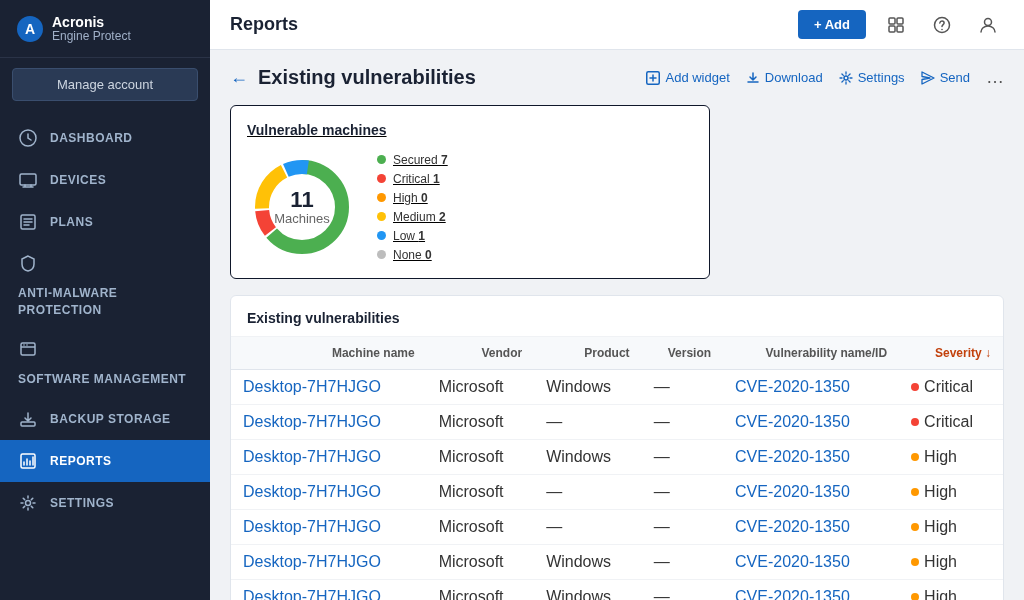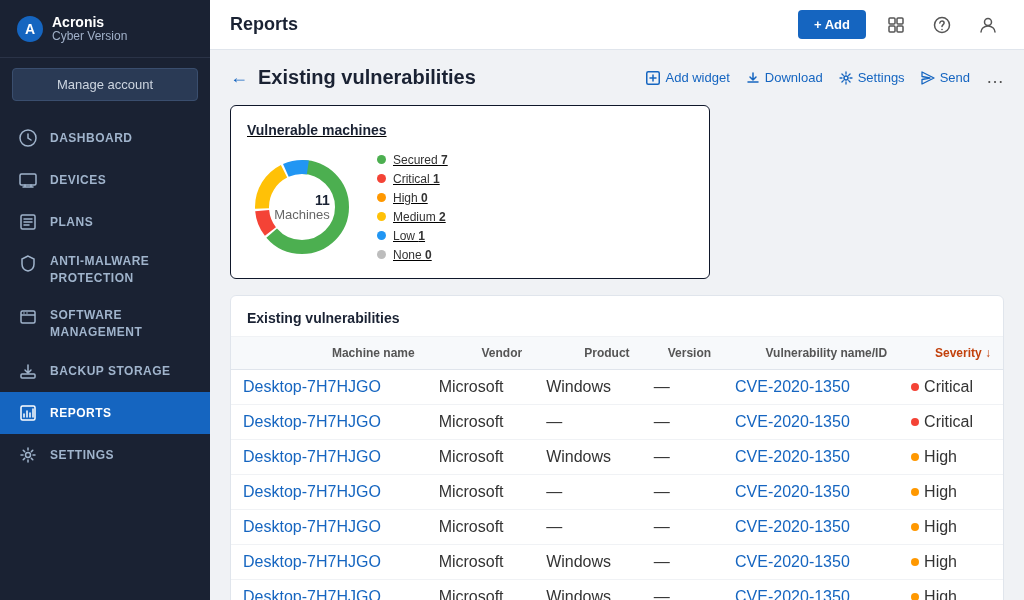--- a/index.html
+++ b/index.html
@@ -8,21 +8,21 @@
     
     .sidebar { width: 210px; background: #1a2233; color: #cdd5e0; display: flex; flex-direction: column; flex-shrink: 0; height: 600px; }
     .sidebar-logo { padding: 14px 16px; display: flex; align-items: center; gap: 8px; border-bottom: 1px solid #2a3347; }
     .logo-text { color: #fff; font-size: 14px; font-weight: 600; line-height: 1.2; }
     .logo-text span { color: #a0b0c8; font-weight: 300; }
     .manage-account-btn { margin: 10px 12px; background: #2a3a55; border: 1px solid #3a4e6e; color: #cdd5e0; padding: 8px 24px; border-radius: 4px; text-align: center; cursor: pointer; font-size: 13px; }
     .nav-items { flex: 1; overflow-y: auto; padding: 6px 0; }
     .nav-item { display: flex; align-items: center; gap: 12px; padding: 11px 18px; cursor: pointer; color: #a0b4cc; font-size: 12px; font-weight: 600; letter-spacing: 0.5px; text-transform: uppercase; }
     .nav-item.active { background: #1565c0; color: #fff; }
     .nav-icon { width: 20px; height: 20px; flex-shrink: 0; display: flex; align-items: center; justify-content: center; }
-    .nav-item.two-line { align-items: flex-start; padding-top: 10px; padding-bottom: 10px; }
+    .nav-item.two-line { align-items: flex-start; padding-top: 10px; padding-bottom: 10px; flex-direction: column; }
     .nav-item.two-line .nav-label { line-height: 1.4; }
     .sidebar-footer { padding: 10px 16px; font-size: 10px; color: #4a5a72; border-top: 1px solid #2a3347; }
 
     
     .main { flex: 1; display: flex; flex-direction: column; background: #f0f2f5; overflow: hidden; }
     .top-bar { background: #fff; display: flex; align-items: center; justify-content: space-between; padding: 0 20px; height: 50px; border-bottom: 1px solid #e0e5ec; }
     .top-bar-title { font-size: 18px; font-weight: 600; color: #1a2233; }
     .top-bar-actions { display: flex; align-items: center; gap: 14px; }
     .add-btn { background: #1565c0; color: #fff; border: none; border-radius: 4px; padding: 7px 16px; cursor: pointer; font-size: 13px; font-weight: 600; display: flex; align-items: center; gap: 6px; }
     .icon-btn { width: 32px; height: 32px; border: none; background: transparent; cursor: pointer; color: #555; display: flex; align-items: center; justify-content: center; border-radius: 4px; font-size: 16px; }
@@ -37,21 +37,21 @@
     .header-action { display: flex; align-items: center; gap: 5px; color: #1565c0; cursor: pointer; font-size: 13px; font-weight: 500; }
     .header-action svg { color: #1565c0; }
     .more-btn { color: #555; font-size: 18px; cursor: pointer; }
 
     
     .card { background: #fff; border-radius: 6px; padding: 16px; margin-bottom: 16px; border: 1px solid #0f172a; display: inline-block; min-width: 260px; max-width: 480px; width: 100%; text-decoration: underline; }
     .card-title { font-size: 14px; font-weight: 600; color: #1a2233; margin-bottom: 14px; }
     .chart-container { display: flex; align-items: center; gap: 20px; }
     .donut-wrap { position: relative; width: 110px; height: 110px; flex-shrink: 0; }
     .donut-center { position: absolute; top: 50%; left: 50%; transform: translate(-50%, -50%); text-align: center; }
-    .donut-number { font-size: 14px; font-weight: 700; color: #1a2233; line-height: 1; text-align: right; }
+    .donut-number { font-size: 22px; font-weight: 700; color: #1a2233; line-height: 1; }
     .donut-label { font-size: 13px; color: #666; margin-top: 0; }
     .legend { display: flex; flex-direction: column; gap: 5px; }
     .legend-item { display: flex; align-items: center; gap: 7px; font-size: 12px; color: #333; }
     .legend-dot { width: 9px; height: 9px; border-radius: 50%; flex-shrink: 0; }
 
     
     .vuln-card { background: #fff; border-radius: 6px; border: 1px solid #e0e5ec; overflow: hidden; }
     .vuln-title { font-size: 14px; font-weight: 600; color: #1a2233; padding: 14px 16px 10px; border-bottom: 1px solid #f0f2f5; }
     table { width: 100%; border-collapse: collapse; }
     thead tr { background: #f7f9fb; }
@@ -70,21 +70,21 @@
 <body>
 
 <aside class="sidebar">
   <div class="sidebar-logo">
     <svg width="28" height="28" viewBox="0 0 28 28">
       <circle cx="14" cy="14" r="13" fill="#1565c0"></circle>
       <text x="14" y="19" text-anchor="middle" fill="white" font-size="14" font-weight="bold">A</text>
     </svg>
     <div class="logo-text">
       <span style="color:#fff;font-weight:700;">Acronis</span>
-      <span style="color:#a0b0c8;font-weight:300;font-size:12px;display:block;margin-top:-2px;">Cyber Version</span>
+      <span style="color:#a0b0c8;font-weight:300;font-size:12px;display:block;margin-top:-2px;">Engine Protect</span>
     </div>
   </div>
 
   <button class="manage-account-btn">Manage account</button>
 
   <nav class="nav-items">
 
     <div class="nav-item">
       <span class="nav-icon">
         <svg width="18" height="18" viewBox="0 0 18 18" fill="none">

